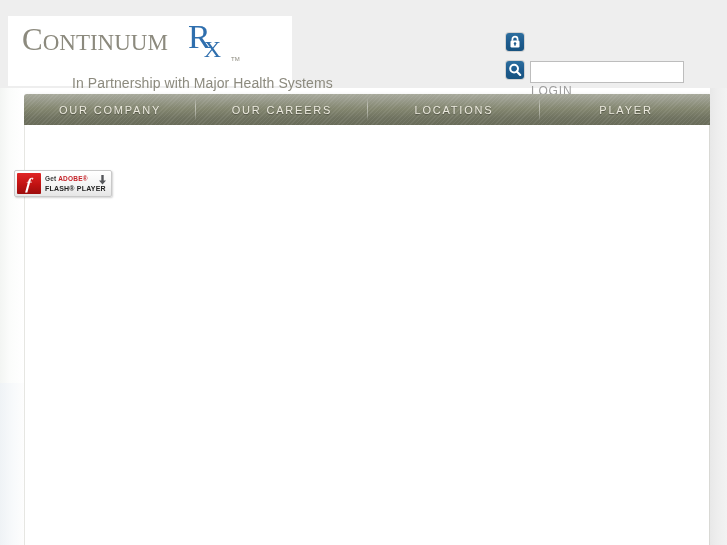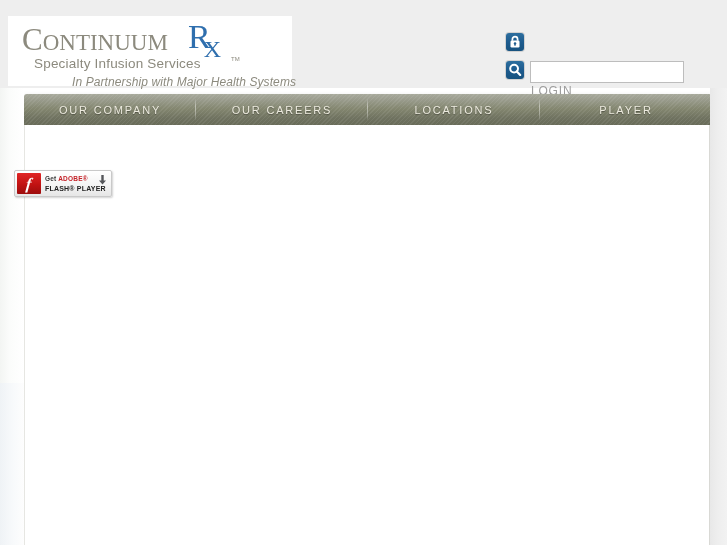--- a/index.html
+++ b/index.html
@@ -92,22 +92,21 @@
     left: 22px; top: 38px;
     font-size: 13.5px;
     color: #8c8a7e;
     letter-spacing: 0.2px;
     white-space: nowrap;
     font-family: "Liberation Sans", sans-serif;
   }
   .logo-tag {
     position: absolute;
     left: 60px; top: 57px;
-    font-size: 12px;
-    font-style: italic;
+    font-size: 14px;
     color: #8c8a7e;
     letter-spacing: 0.1px;
     white-space: nowrap;
     font-family: "Liberation Sans", sans-serif;
   }
 
   
   .login-row {
     position: absolute;
     left: 506px; top: 25px;
@@ -321,21 +320,20 @@
 
   <div class="top-band"></div>
 
   <div class="header">
 
     <div class="logo-box">
       <div class="logo-wrap">
         <div class="logo-main"><span class="cap">C</span><span class="sml">ONTINUUM</span></div>
         <div class="logo-rx"><span class="r">R</span><span class="x">X</span></div>
         <div class="logo-tm">TM</div>
-        <div class="logo-sub">Specialty Infusion Services</div>
         <div class="logo-tag">In Partnership with Major Health Systems</div>
       </div>
     </div>
 
     <div class="login-row">
       <div class="icon-btn">
         <svg width="18" height="18" viewBox="0 0 18 18" aria-hidden="true">
           <rect x="4.5" y="7.5" width="9" height="7" rx="1.2" fill="#ffffff"></rect>
           <path d="M6.4 7.8 V6.2 a2.6 2.6 0 0 1 5.2 0 V7.8" fill="none" stroke="#ffffff" stroke-width="1.7"></path>
           <circle cx="9" cy="10.4" r="1.25" fill="#1d5b8e"></circle>

